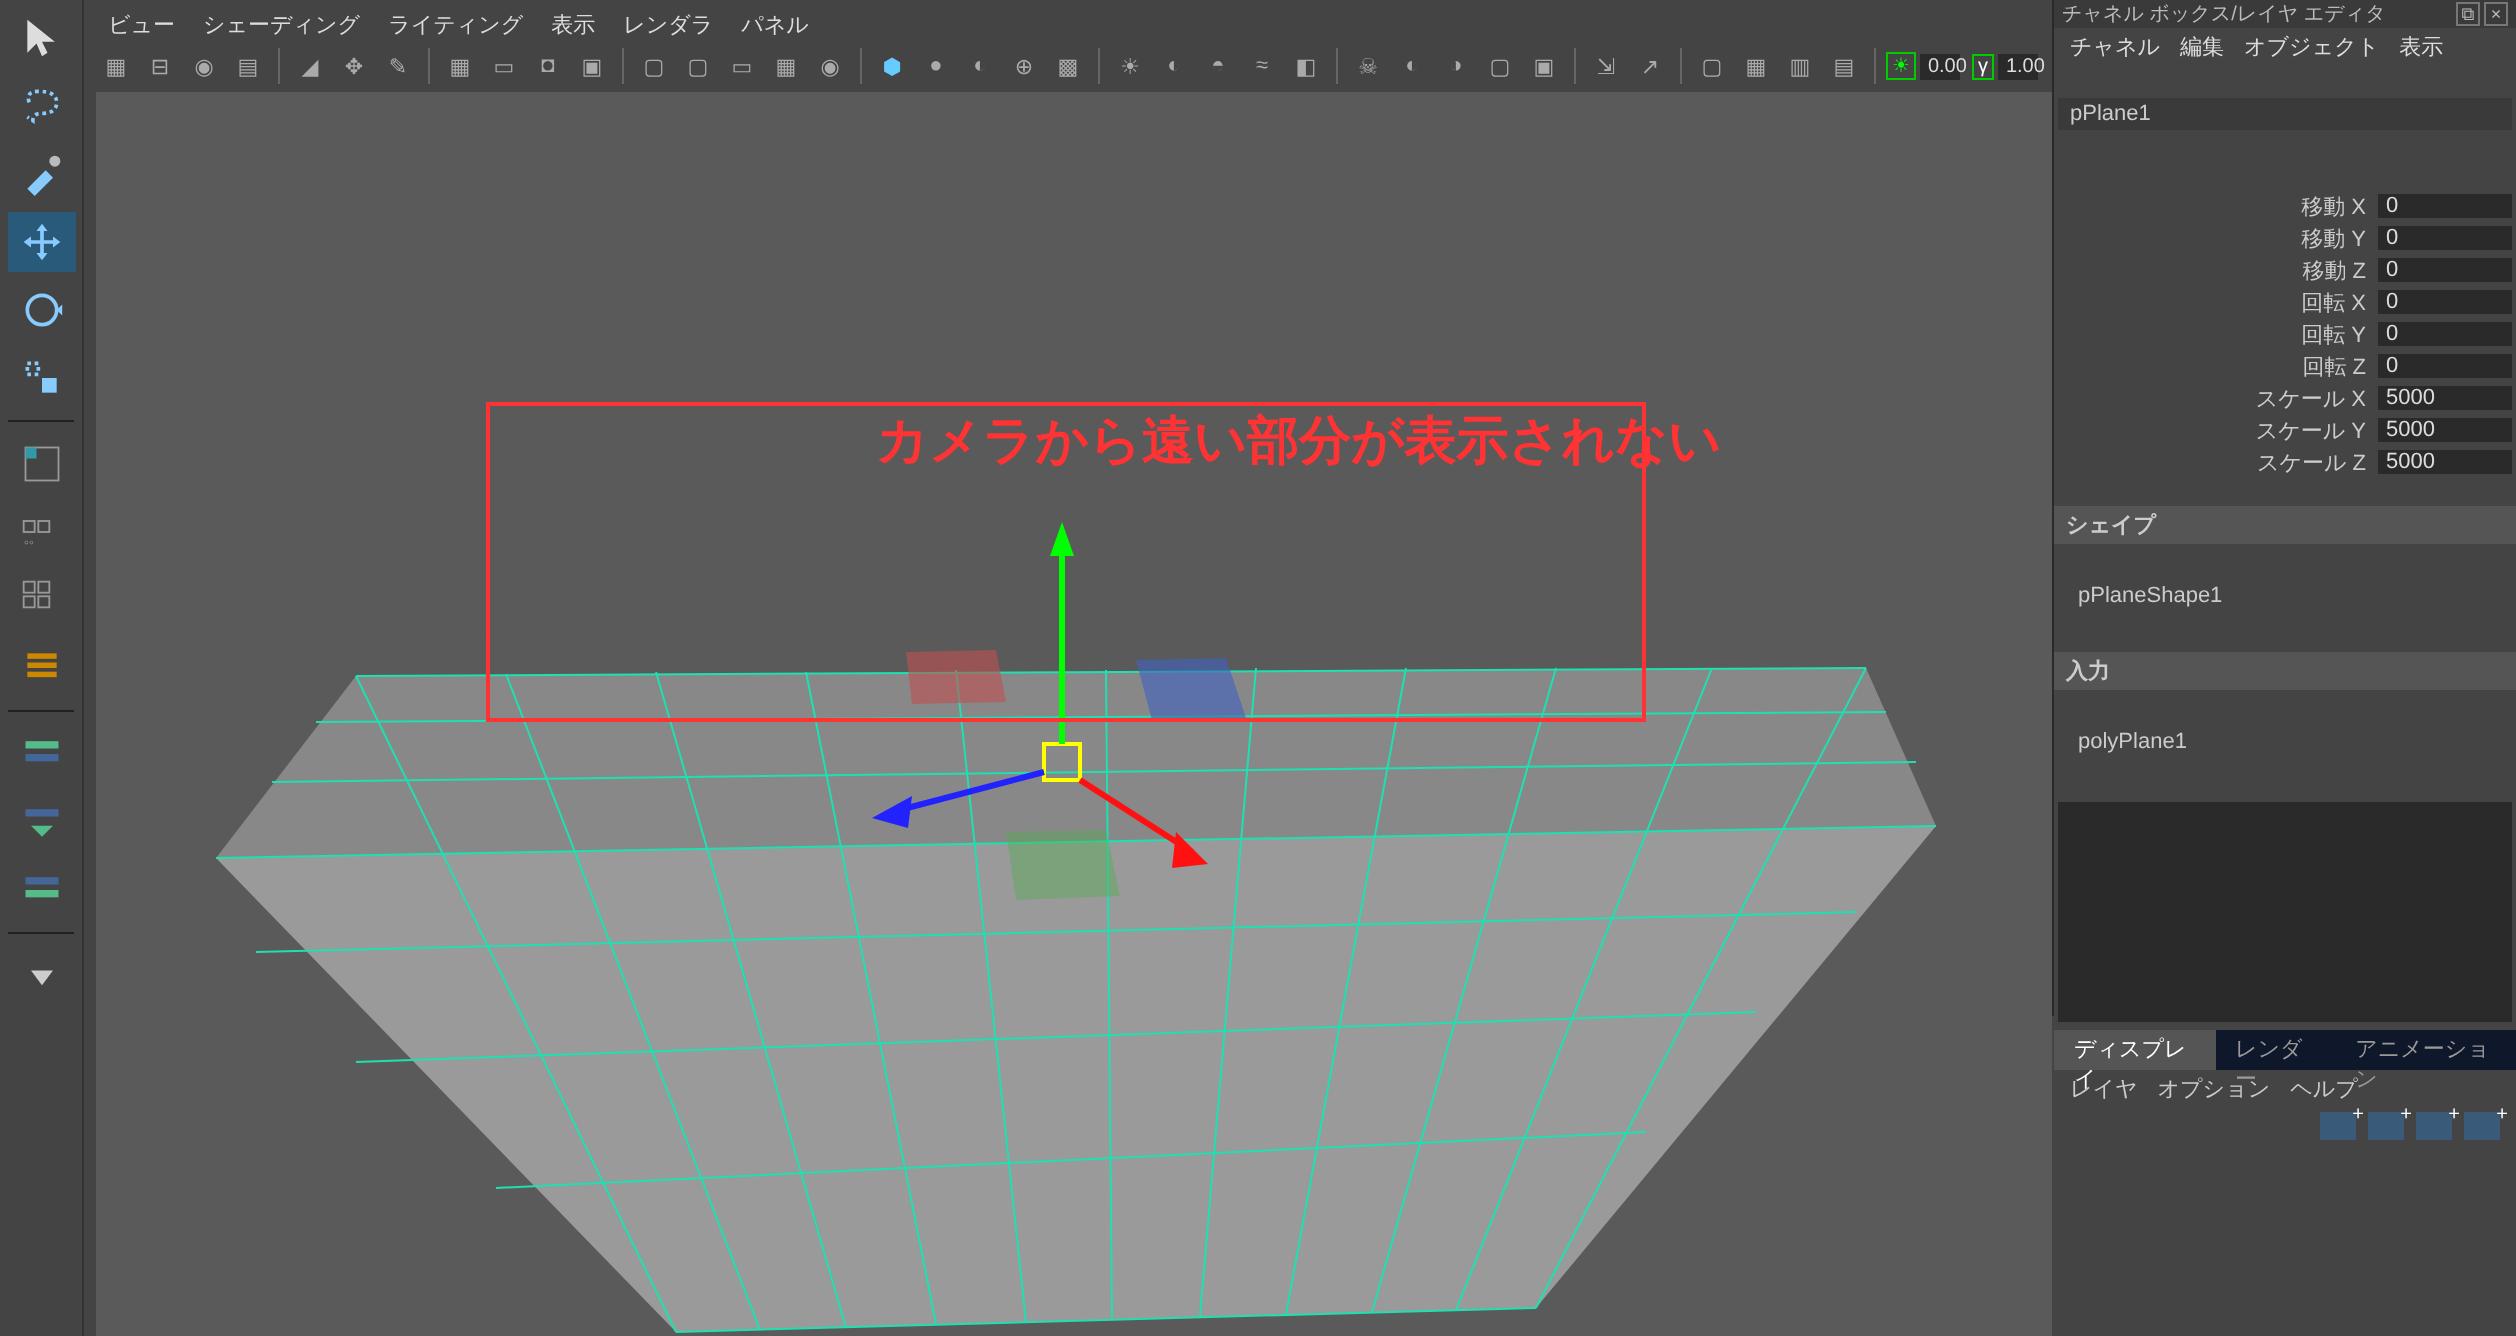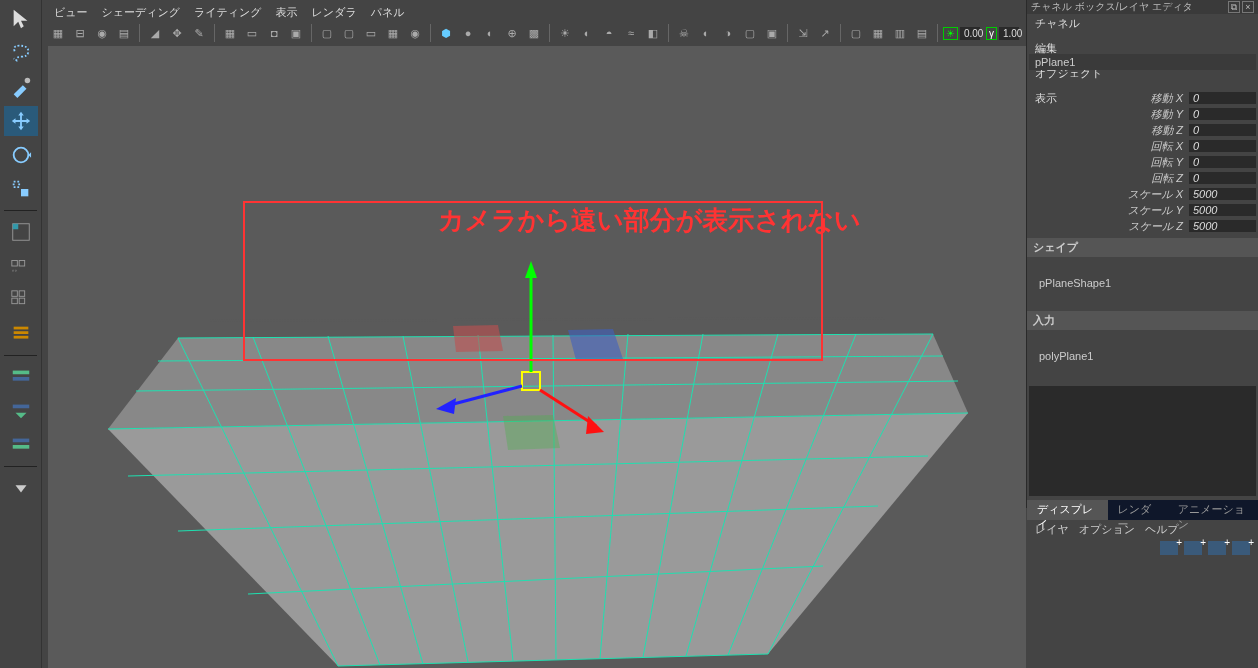--- a/index.html
+++ b/index.html
@@ -29,23 +29,23 @@
   
   .viewport { position:absolute; left:48px; top:46px; right:232px; bottom:0; background:#5a5a5a; overflow:hidden; }
   .viewport svg { width:100%; height:100%; display:block; }
   .annotation { position:absolute; color:#f33; font-size:26px; font-weight:700; white-space:nowrap;margin-top:37px; }
   .annotation-rect { position:absolute; border:2px solid #f33; }
 
   
   .right-panel { position:absolute; right:0; top:0; width:232px; height:508px; background:#444; border-left:1px solid #2a2a2a; display:flex; flex-direction:column; }
   .cb-title { background:#3a3a3a; height:18px; display:flex; align-items:center; justify-content:space-between; padding:0 4px; font-size:10px; color:#bbb; }
   .axis-icon { width:32px; height:22px; margin:2px 4px 0 auto; }
-  .cb-menu { height:20px; display:flex; gap:10px; align-items:flex-start; padding:0 8px; font-size:11px; color:#ddd;flex-direction:column; }
+  .cb-menu { height:20px; display:flex; gap:10px; align-items:center; padding:0 8px; font-size:11px; color:#ddd; }
   .obj-name { background:#3a3a3a; padding:2px 6px; margin:18px 2px; }
-  .attr-table { margin:2px 2px;font-style:italic; }
+  .attr-table { margin:12px 2px; }
   .attr-row { display:flex; height:16px; align-items:center; }
   .attr-label { flex:0 0 160px; text-align:right; color:#ccc; padding-right:6px; font-size:11px; }
   .attr-val { flex:1; background:#2a2a2a; color:#ddd; padding:0 4px; font-size:11px; }
   .section-h { background:#555; padding:2px 6px; margin-top:2px; font-weight:bold; }
   .section-item { padding:20px 12px; }
   .blank-area { flex:0 0 auto; height:110px; background:#2a2a2a; margin:4px 2px; }
 
   .layer-tabs { display:flex; height:20px; background:#0f172a; }
   .layer-tabs .ltab { padding:2px 10px; cursor:pointer; color:#999; }
   .layer-tabs .ltab.active { background:#555; color:#fff; }

